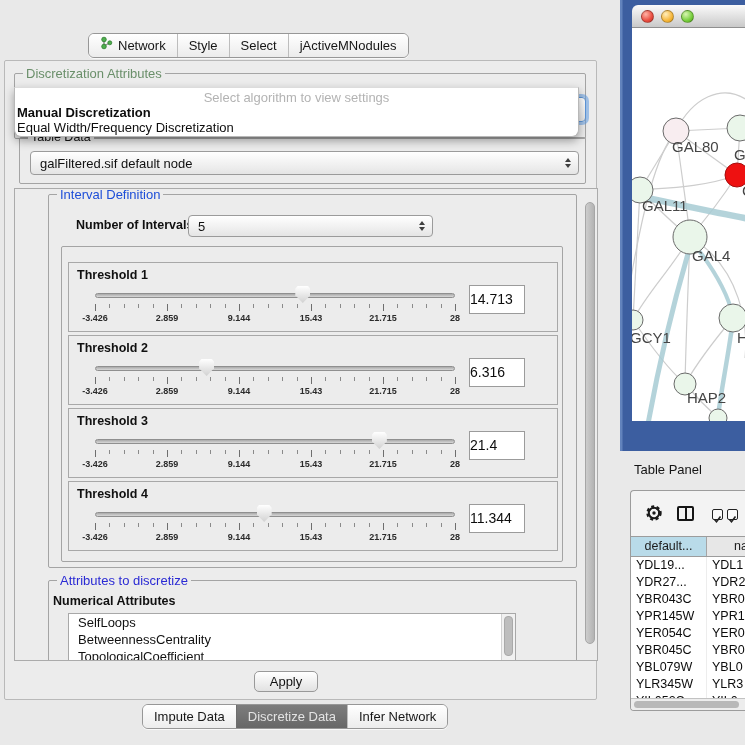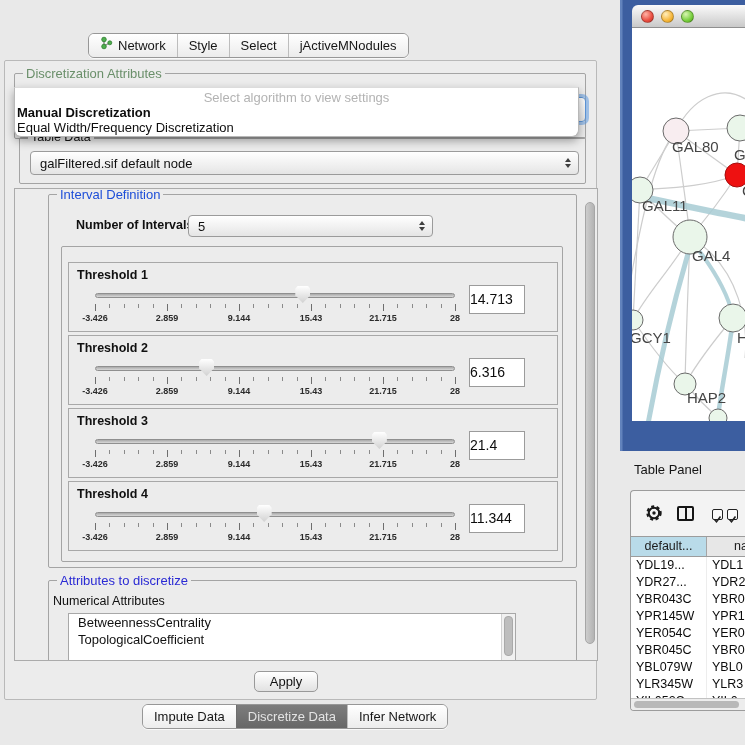--- a/index.html
+++ b/index.html
@@ -58,21 +58,21 @@
   .thr-panel{position:absolute;left:6px;width:490px;height:70px;border:1px solid #a8a8a8;background:#ececec}
   .thr-label{position:absolute;left:8px;top:5px;font-size:12.5px;font-weight:bold;color:#101010}
   .sl-track{position:absolute;left:26px;top:30px;width:360px;height:5px;border:1px solid #8f8f8f;border-radius:3px;background:linear-gradient(#a9a9a9,#d8d8d8)}
   .sl-thumb{position:absolute;top:23px;width:15px;height:18px;background:linear-gradient(#ffffff,#cfcfcf);clip-path:polygon(15% 0,85% 0,100% 15%,100% 52%,50% 95%,0 52%,0 15%);filter:drop-shadow(0 0 .7px #666);z-index:2}
   .tick{position:absolute;top:41px;width:1px;height:4px;background:#8a8a8a}
   .tick.major{height:7px;background:#6e6e6e}
   .tick-label{position:absolute;top:50px;transform:translateX(-50%);font-size:9px;font-weight:bold;color:#2b2b2b;white-space:nowrap}
   .thr-value{position:absolute;left:400px;top:22px;width:56px;height:29px;background:#fff;border:1px solid #9b9b9b;font-size:14px;line-height:27px;text-align:left;padding-right:6px;color:#0c0c0c}
 
   .attr-group{left:33px;top:391px;width:529px;height:92px}
-  .attr-label{position:absolute;left:4px;top:13px;font-size:12.5px;font-weight:normal;color:#101010}
+  .attr-label{position:absolute;left:4px;top:13px;font-size:12.5px;font-weight:bold;color:#101010}
   .attr-list{position:absolute;left:19px;top:32px;width:448px;height:58px;background:#fff;border:1px solid #a8a8a8;overflow:hidden}
   .attr-item{font-size:13px;line-height:17px;padding-left:9px;color:#111;white-space:nowrap}
   .attr-sb{position:absolute;right:0;top:0;width:14px;height:100%;background:#f1f1f1;border-left:1px solid #d2d2d2}
   .attr-sb-thumb{position:absolute;right:2px;top:2px;width:9px;height:40px;border-radius:4px;background:#bdbdbd;border:1px solid #a9a9a9}
 
   .apply-btn{position:absolute;left:249px;top:610px;width:64px;height:21px;font-size:13px;font-family:inherit;color:#111;background:linear-gradient(#ffffff,#e2e2e2);border:1px solid #999;border-radius:5px}
 
   
   .net-region{position:absolute;left:620px;top:0;width:125px;height:451px;background:linear-gradient(90deg,#6283bd 0,#6283bd 2px,#3c5ea0 3px)}
   .net-frame{position:absolute;left:12px;top:5px;right:0;bottom:30px}
@@ -328,20 +328,21 @@
                 <div class="thr-value">11.344</div>
               </div>
             </div>
         </div>
 
         <div class="groupbox attr-group">
           <span class="gb-title blue">Attributes to discretize</span>
           <span class="attr-label">Numerical Attributes</span>
           <div class="attr-list" id="attrList">
 
+          <div class="attr-item">SelfLoops</div>
               <div class="attr-item">BetweennessCentrality</div>
               <div class="attr-item">TopologicalCoefficient</div>
               <div class="attr-sb">
                 <div class="attr-sb-thumb"></div>
               </div>
             </div>
         </div>
 
         <div class="vthumb"></div>
       </div>

